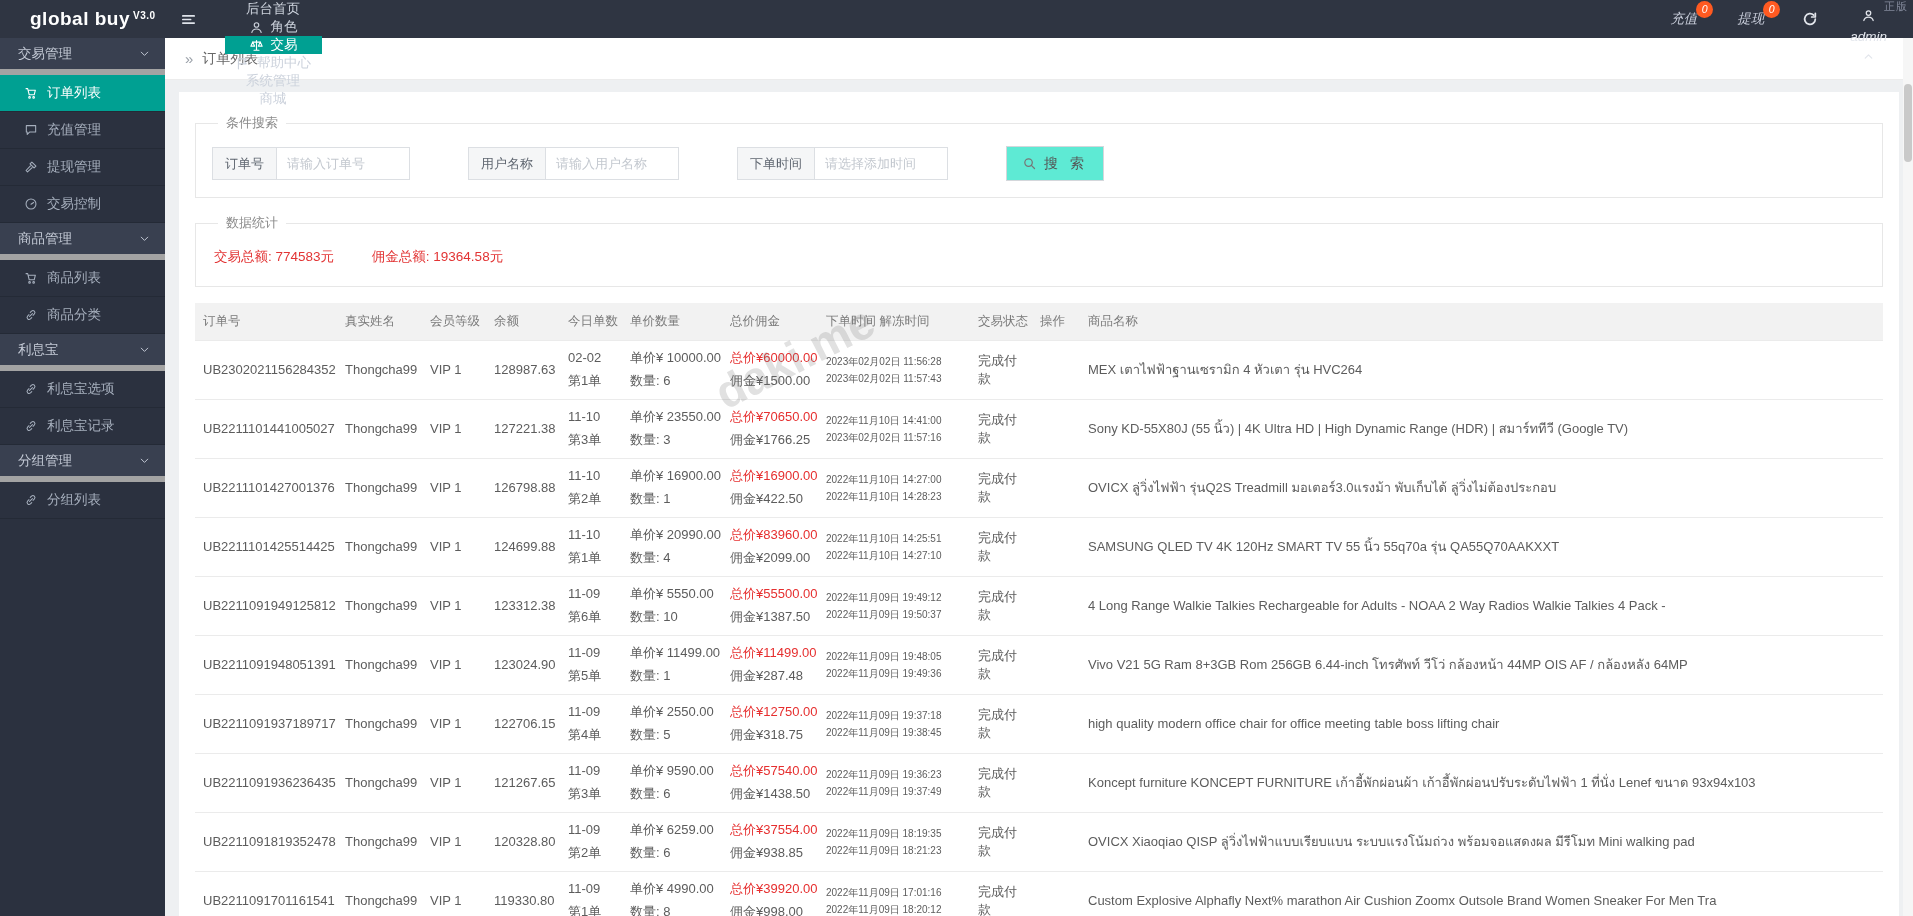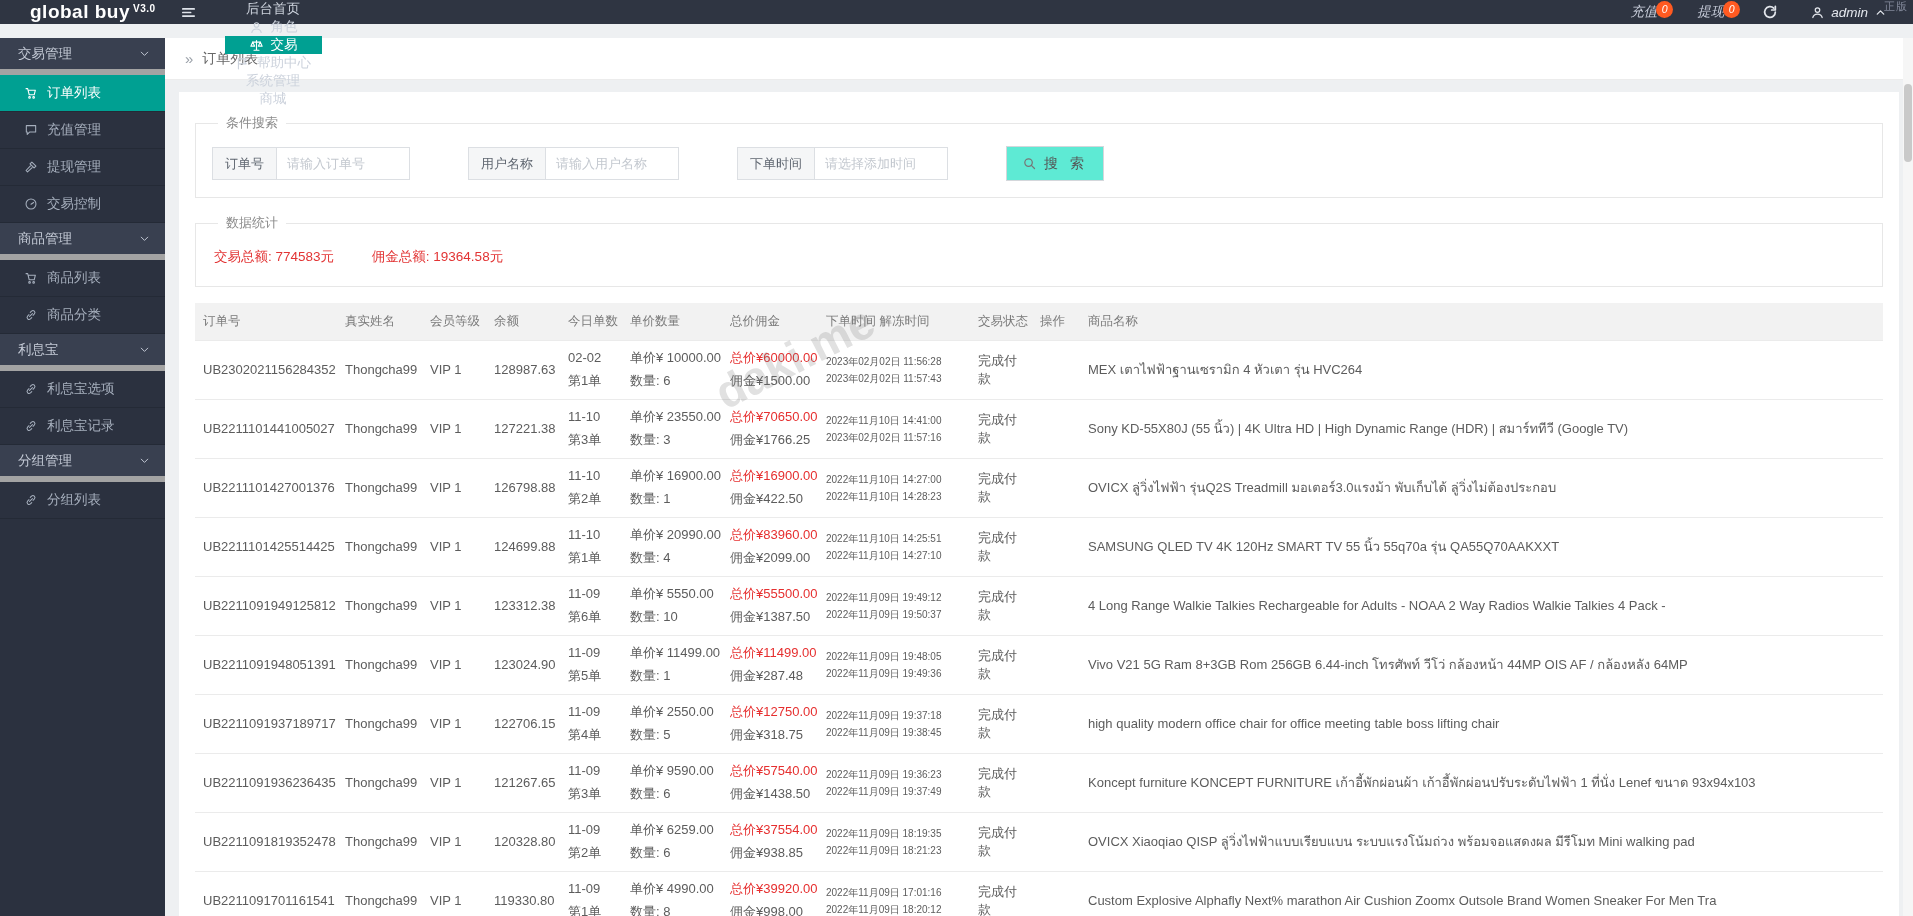--- a/index.html
+++ b/index.html
@@ -7,37 +7,37 @@
   body {
     width:1913px; height:916px; overflow:hidden;
     font-family:"Liberation Sans", sans-serif;
     background:#eef0f2; color:#555;
   }
   svg { display:block; }
   .icon { display:inline-flex; align-items:center; justify-content:center; flex:none; }
 
   
   .navbar {
-    position:fixed; top:0; left:0; right:0; height:24px; z-index:30;
+    position:fixed; top:0; left:0; right:0; height:38px; z-index:30;
     background:#2f3542; display:flex; align-items:stretch; color:#c9cedb;
   }
   .logo { width:165px; flex:none; display:flex; align-items:center; padding-left:30px; color:#fff; font-size:19px; font-weight:bold; letter-spacing:.5px; }
   .logo sup { font-size:10px; font-weight:bold; margin-left:3px; transform:translateY(-4px); }
   .hamburger { width:46px; display:flex; align-items:center; justify-content:center; color:#dfe3ea; cursor:pointer; }
   .nav-menu { display:flex; align-items:center;flex-direction:column; }
   .nav-item { display:flex; align-items:center; gap:7px; padding:0 24px; font-size:13.5px; color:#ccd2dc; cursor:pointer; }
   .nav-item.active { background:#00a092; color:#fff; }
   .nav-right { margin-left:auto; display:flex; align-items:stretch;font-style:italic; }
   .nav-badge-item { position:relative; display:flex; align-items:center; padding:0 20px; font-size:13.5px; cursor:pointer; }
   .badge {
     position:absolute; top:1px; right:4px; min-width:17px; height:17px; padding:0 3px;
     background:#ff5a21; color:#fff; border-radius:9px; font-size:10.5px; line-height:17px; text-align:center;
   }
   .nav-tool { display:flex; align-items:center; padding:0 18px; cursor:pointer; color:#e3e6ec; }
-  .nav-user { display:flex; align-items:center; gap:6px; padding:0 26px 0 14px; font-size:13.5px; color:#e3e6ec; cursor:pointer; }
+  .nav-user { display:flex; align-items:center; gap:6px; padding:8px 26px 0 14px; font-size:13.5px; color:#e3e6ec; cursor:pointer;flex-direction:column; }
   .corner-tag { position:absolute; top:-1px; right:5px; font-size:11px; color:#83899a; letter-spacing:1px; }
 
   
   .sidebar { position:fixed; top:38px; left:0; bottom:0; width:165px; background:#2b313f; z-index:20; }
   .side-group-header {
     height:37px; display:flex; align-items:center; justify-content:space-between;
     padding:0 14px 0 18px; background:#394050; color:#c4cad6; font-size:13.5px;
     border-bottom:6px solid #a3a3a3; cursor:pointer;
   }
   .side-item {

